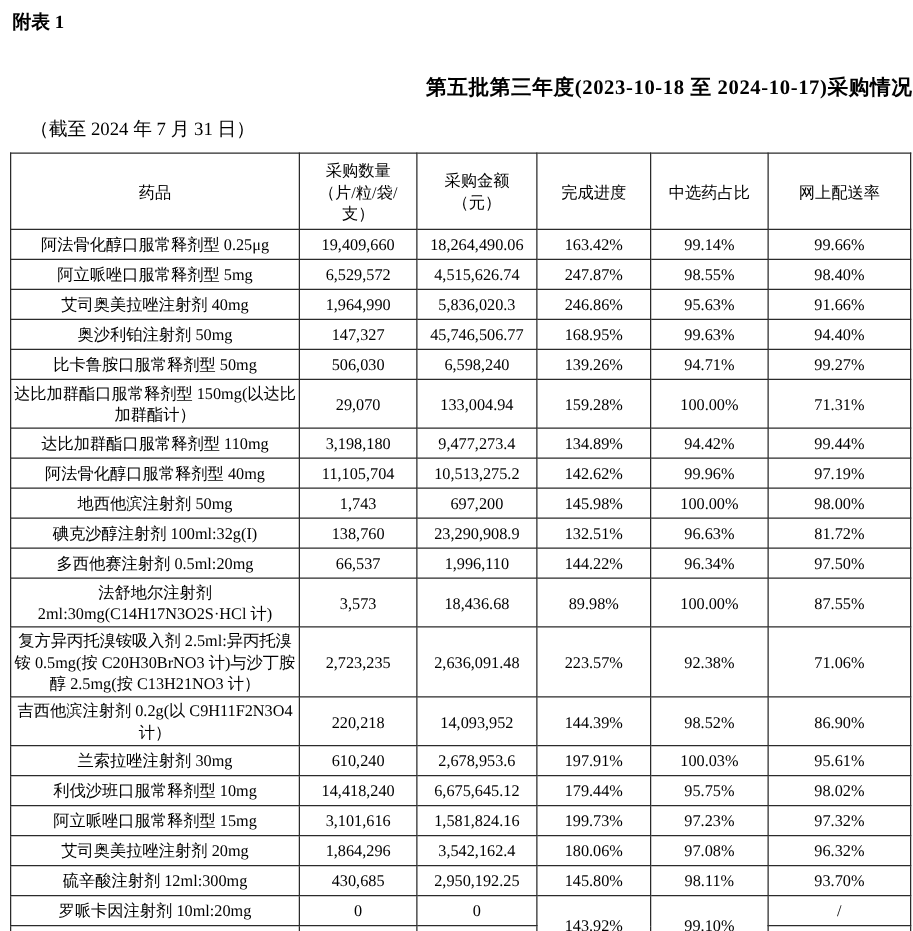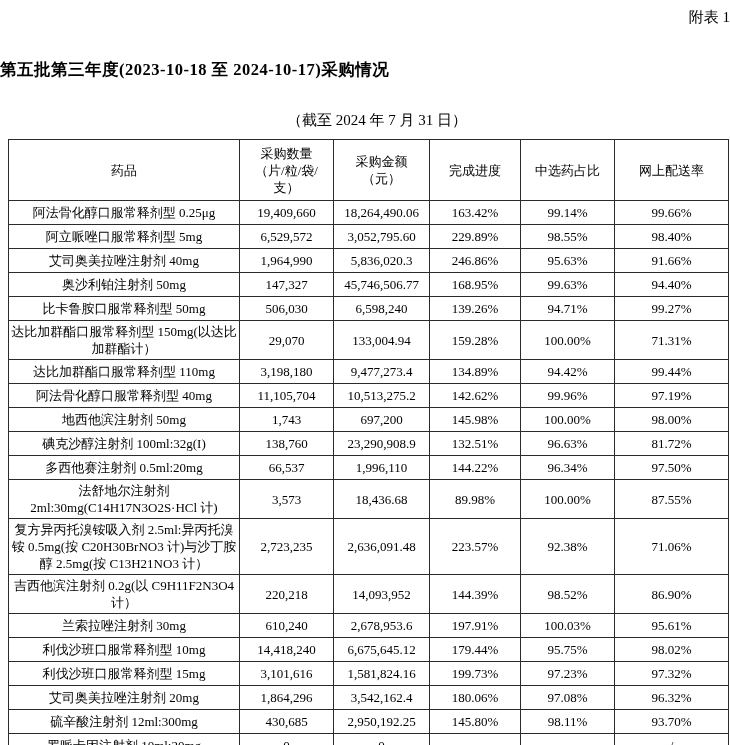--- a/index.html
+++ b/index.html
@@ -3,28 +3,28 @@
 <meta charset="utf-8">
 <style>
   html,body{margin:0;padding:0;}
   body{
     width:730px;height:745px;overflow:hidden;
     background:#ffffff;color:#000000;
     font-family:"Liberation Serif","DejaVu Serif",serif;
   }
   .annex{
     margin:8px 0 0 10px;
-    font-size:15px;font-weight:normal;text-align:right;
+    font-size:15px;font-weight:bold;
   }
   .title{
-    text-align:left;margin-top:32px;
-    font-size:16.5px;font-weight:bold;letter-spacing:0.5px;
+    text-align:right;margin-top:32px;
+    font-size:16.5px;font-weight:bold;letter-spacing:0.5px;margin-left:36px;
   }
   .subtitle{
-    text-align:center;margin-top:30px;
+    margin-top:13px;
     font-size:15px;
     padding-left:24px;
   }
   table.proc{
     border-collapse:collapse;table-layout:fixed;
     margin:9px 0 0 8px;width:720px;
     font-size:13px;
   }
   table.proc th, table.proc td{
     border:1px solid #2b2b2b;
@@ -80,22 +80,22 @@
         <td>阿法骨化醇口服常释剂型 0.25μg</td>
         <td>19,409,660</td>
         <td>18,264,490.06</td>
         <td>163.42%</td>
         <td>99.14%</td>
         <td>99.66%</td>
       </tr>
       <tr>
         <td>阿立哌唑口服常释剂型 5mg</td>
         <td>6,529,572</td>
-        <td>3,052,795.60</td>
-        <td>229.89%</td>
+        <td>4,515,626.74</td>
+        <td>247.87%</td>
         <td>98.55%</td>
         <td>98.40%</td>
       </tr>
       <tr>
         <td>艾司奥美拉唑注射剂 40mg</td>
         <td>1,964,990</td>
         <td>5,836,020.3</td>
         <td>246.86%</td>
         <td>95.63%</td>
         <td>91.66%</td>
@@ -199,21 +199,21 @@
       </tr>
       <tr>
         <td>利伐沙班口服常释剂型 10mg</td>
         <td>14,418,240</td>
         <td>6,675,645.12</td>
         <td>179.44%</td>
         <td>95.75%</td>
         <td>98.02%</td>
       </tr>
       <tr>
-        <td>利伐沙班口服常释剂型 15mg</td>
+        <td>阿立哌唑口服常释剂型 15mg</td>
         <td>3,101,616</td>
         <td>1,581,824.16</td>
         <td>199.73%</td>
         <td>97.23%</td>
         <td>97.32%</td>
       </tr>
       <tr>
         <td>艾司奥美拉唑注射剂 20mg</td>
         <td>1,864,296</td>
         <td>3,542,162.4</td>

